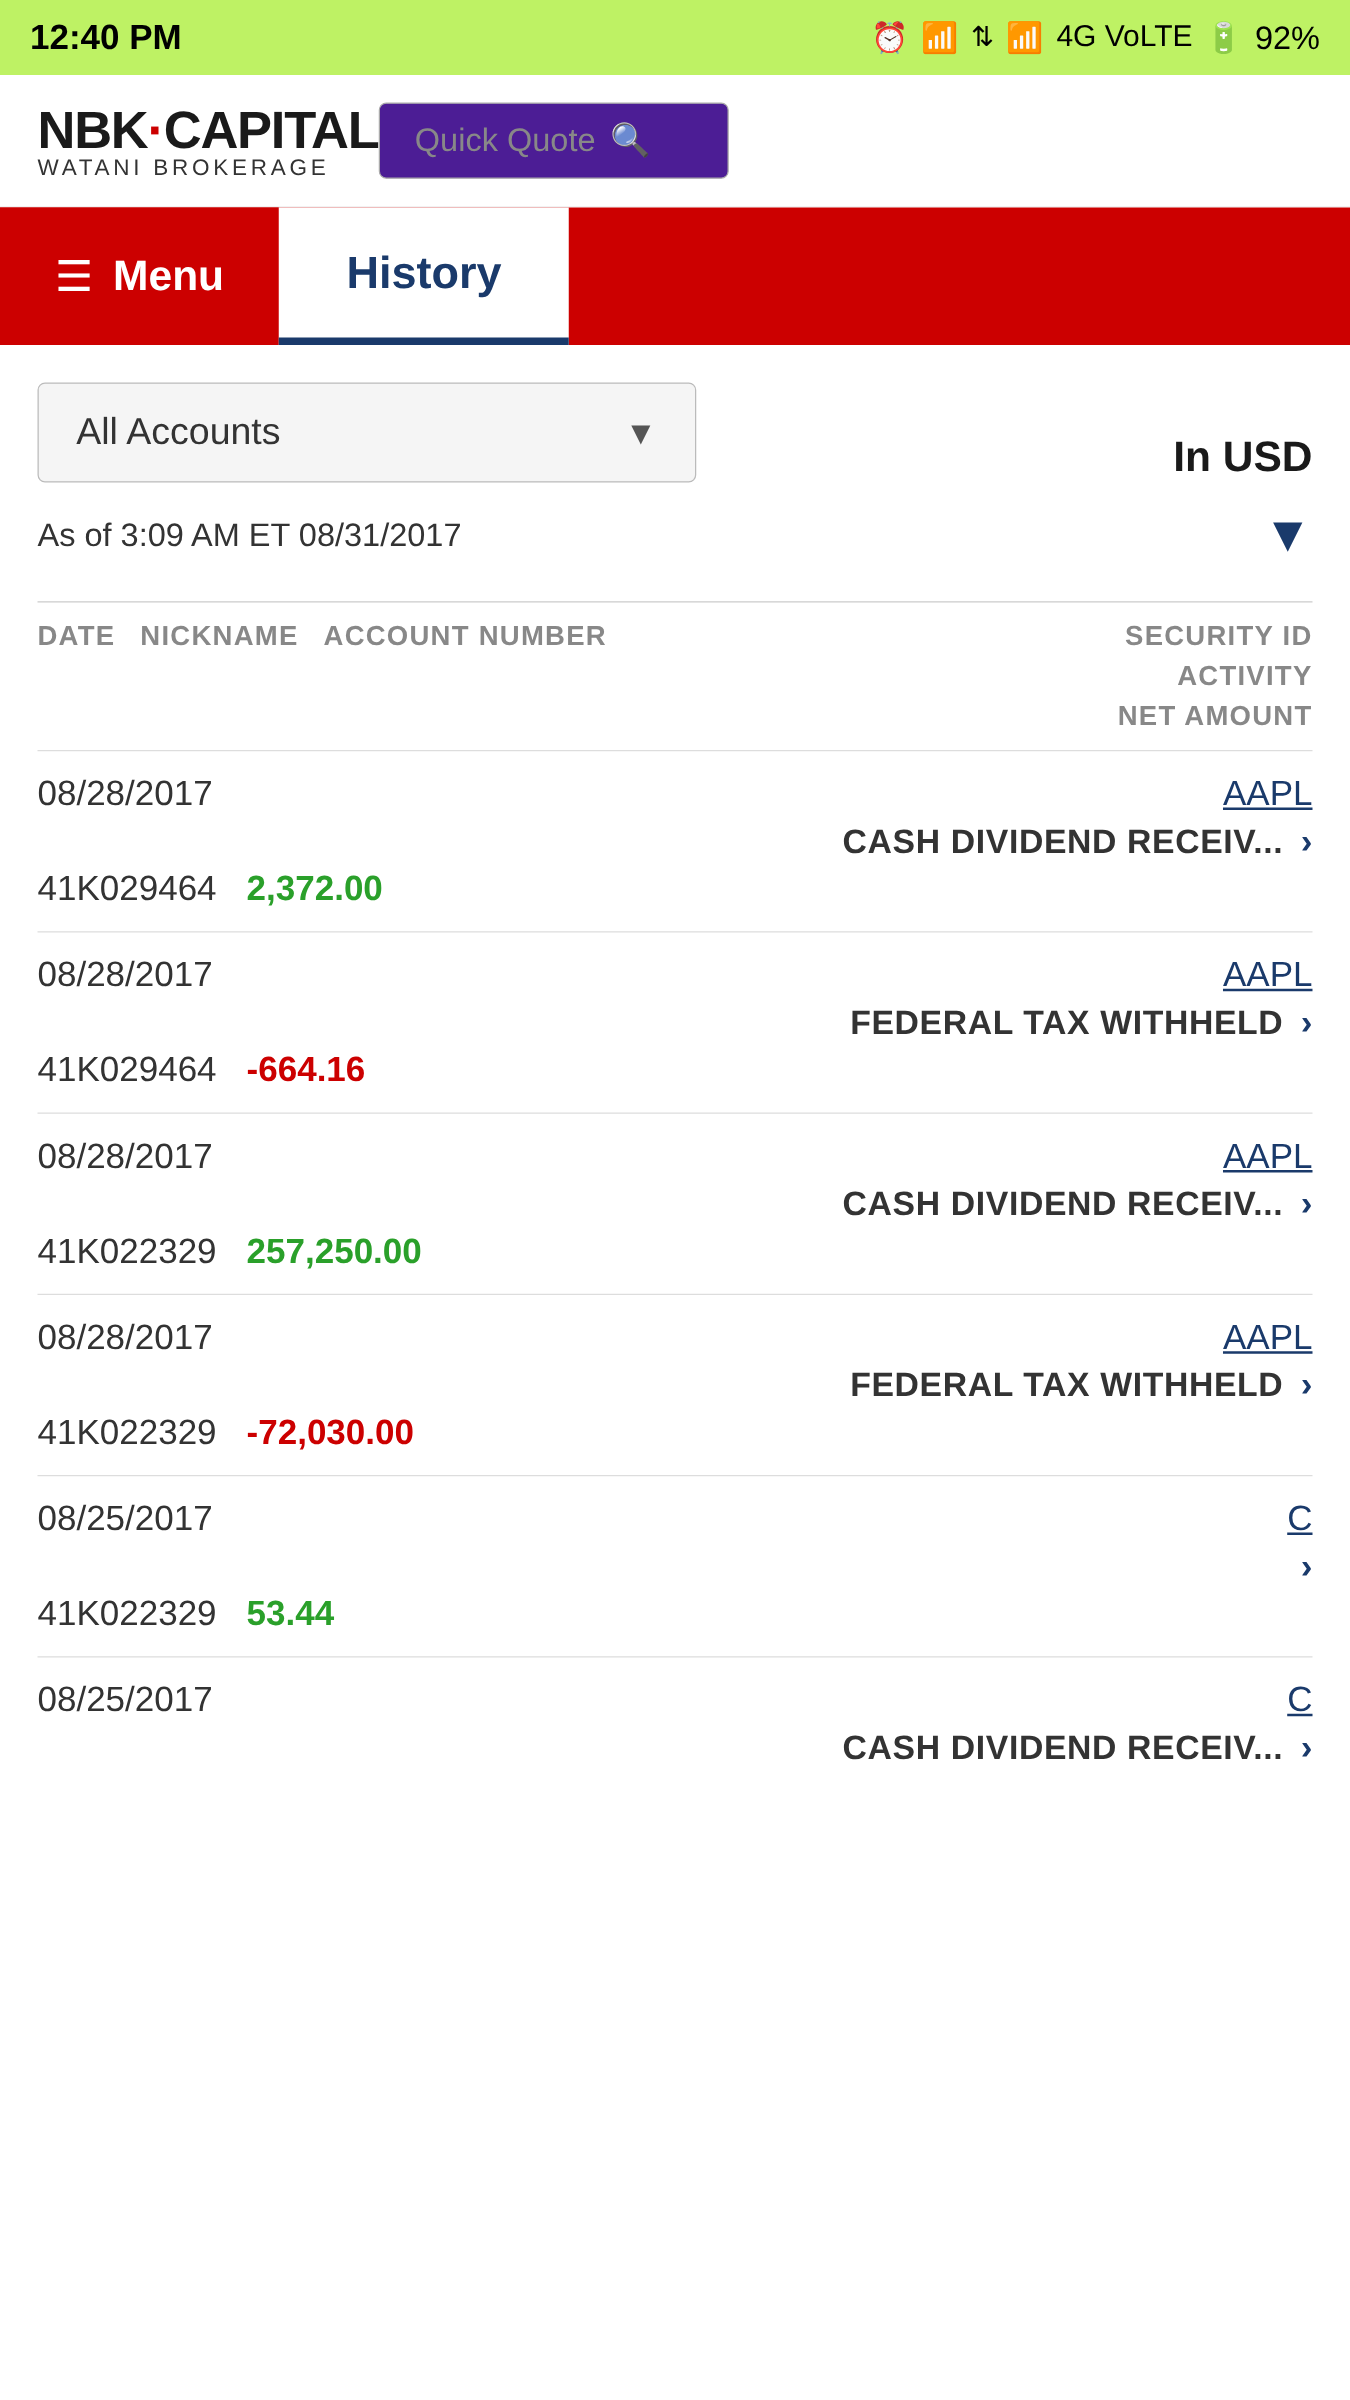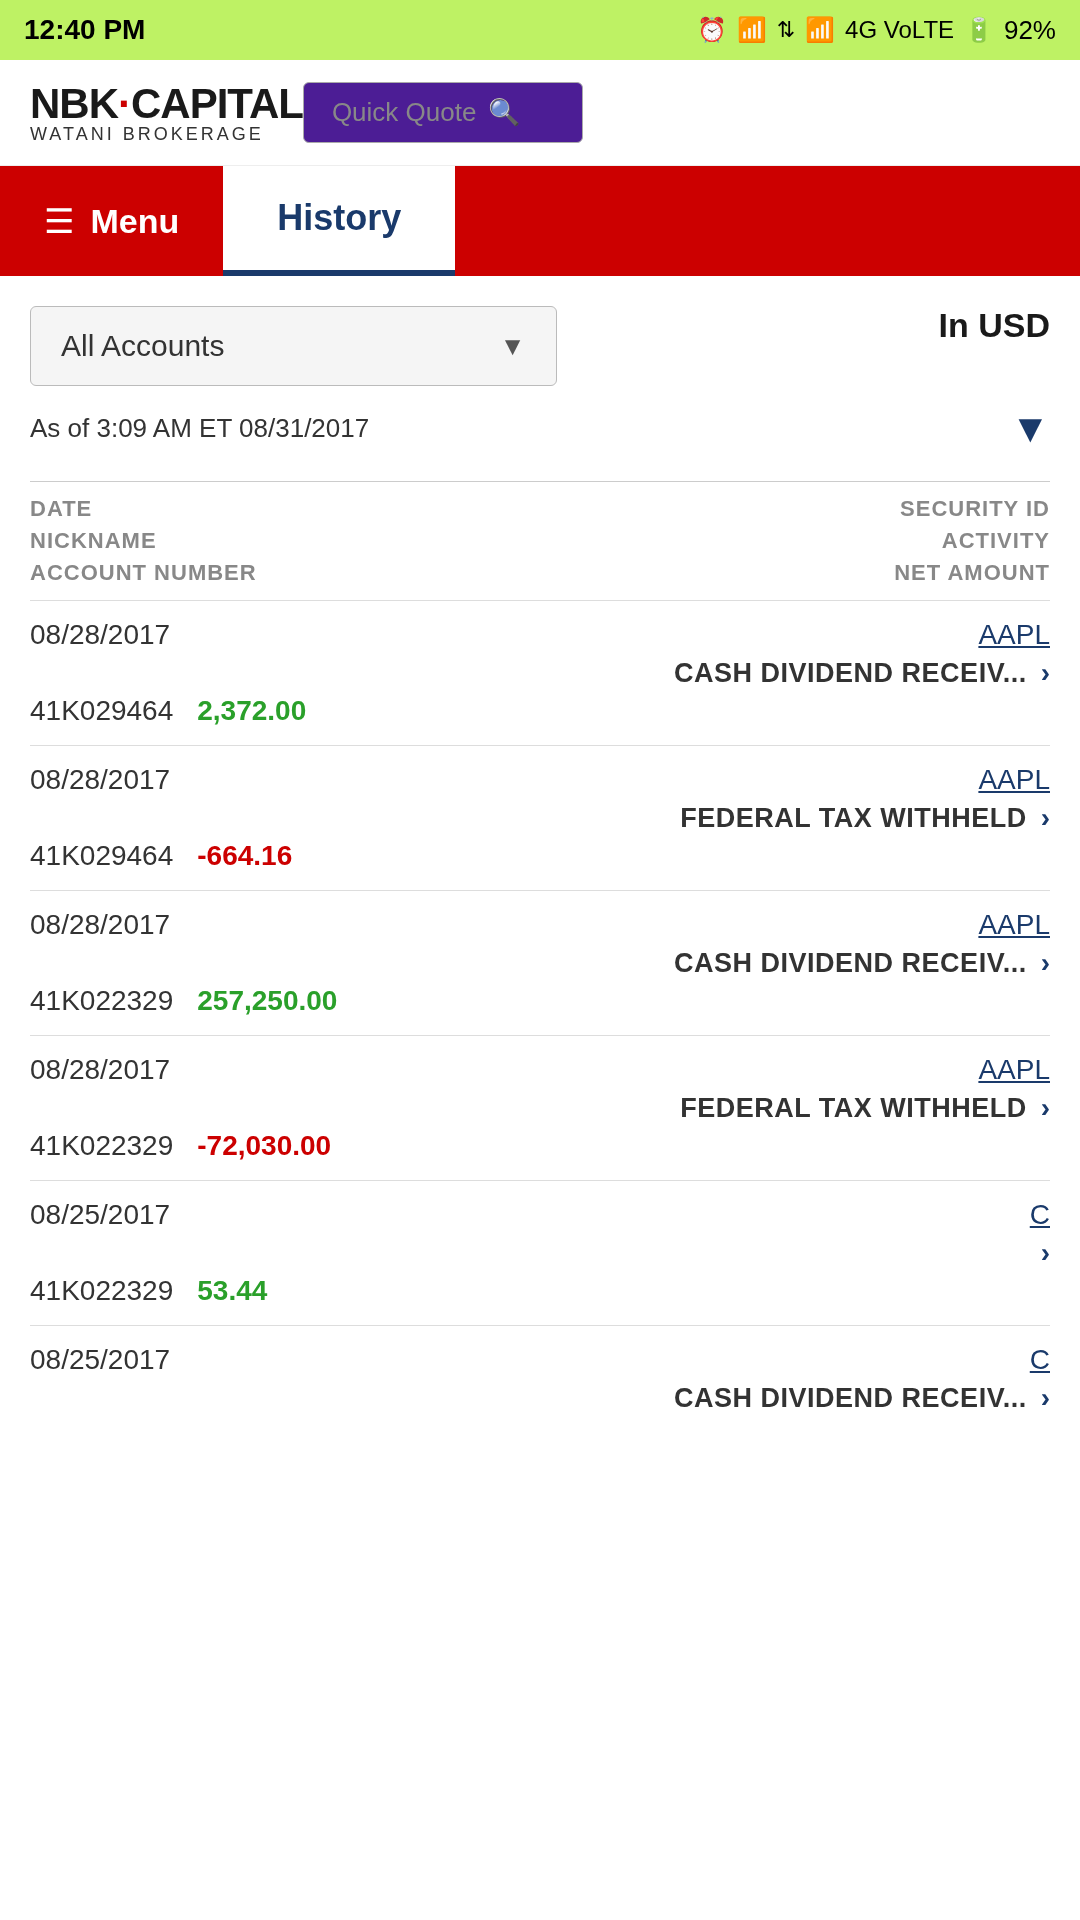--- a/index.html
+++ b/index.html
@@ -120,21 +120,21 @@
     }
 
     
     .content {
       padding: 30px 30px 0 30px;
     }
 
     
     .filter-row {
       display: flex;
-      align-items: flex-start;
+      align-items: flex-end;
       gap: 29px;
       margin-bottom: 20px;
     }
     .account-select {
       border: 1.5px solid #bbb;
       border-radius: 6px;
       background: #f5f5f5;
       padding: 22px 30px;
       font-size: 30px;
       color: #333;
@@ -177,22 +177,22 @@
     
     .col-headers {
       display: flex;
       justify-content: space-between;
       border-top: 1px solid #ccc;
       padding: 14px 0;
       margin-bottom: 0;
     }
     .col-left {
       display: flex;
-      flex-direction: column;
-      gap: 6px;
+      flex-direction: row;
+      gap: 20px;
     }
     .col-right {
       display: flex;
       flex-direction: column;
       align-items: flex-end;
       gap: 6px;
     }
     .col-label {
       font-size: 22px;
       color: #888;

